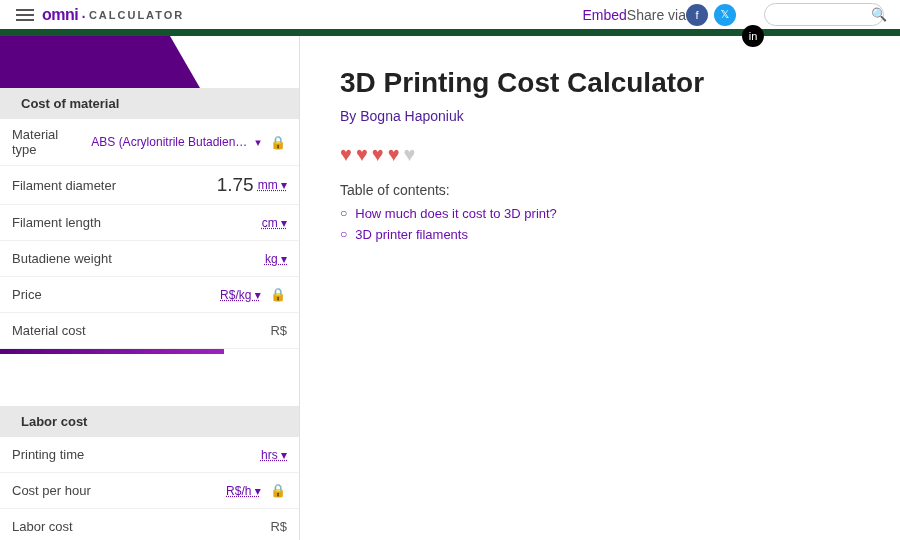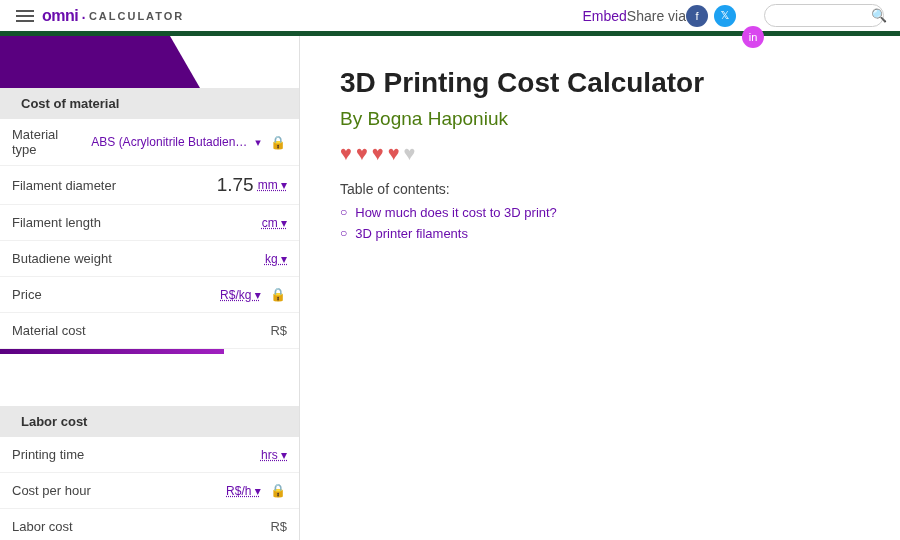--- a/index.html
+++ b/index.html
@@ -4,38 +4,38 @@
   <style>
     * { box-sizing: border-box; margin: 0; padding: 0; }
     body { font-family: Arial, sans-serif; font-size: 14px; background: #fff; color: #333; width: 900px; height: 540px; overflow: hidden; }
 
     
     .header {
       display: flex;
       align-items: center;
       padding: 0 16px;
       height: 36px;
-      border-bottom: 5px solid #14532d;
+      border-bottom: 7px solid #14532d;
       background: #fff;
     }
     .header-left { display: flex; align-items: center; gap: 8px; }
     .hamburger-icon { cursor: pointer; display: flex; flex-direction: column; gap: 3px; }
     .hamburger-icon span { display: block; width: 18px; height: 2px; background: #555; }
     .logo { display: flex; align-items: center; gap: 2px; }
     .logo-text { font-weight: 900; font-size: 16px; color: #6a0dad; letter-spacing: -0.5px; }
     .logo-dot { color: #6a0dad; font-size: 20px; line-height: 1; }
     .logo-calc { font-size: 11px; color: #555; letter-spacing: 2px; font-weight: 600; }
     .header-right { margin-left: auto; display: flex; align-items: center; gap: 0; }
     .embed-link { color: #6a0dad; text-decoration: none; font-size: 14px; }
     .share-via { font-size: 14px; color: #555; }
     .social-icons { display: flex; gap: 6px; align-items: center; }
     .social-icon { width: 22px; height: 22px; border-radius: 50%; display: flex; align-items: center; justify-content: center; font-size: 11px; color: #fff; }
     .fb { background: #3b5998; }
     .tw { background: #1da1f2; }
-    .li { background: #d946ef; margin-top: 43px; }
+    .li { background: #000000; margin-top: 43px; }
     .search-box {
       border: 1px solid #ccc;
       border-radius: 20px;
       padding: 3px 10px;
       display: flex;
       align-items: center;
       gap: 6px;
       width: 120px;
     }
     .search-box input { border: none; outline: none; font-size: 13px; width: 90px; }
@@ -153,23 +153,23 @@
       overflow-y: auto;
     }
     .page-title {
       font-size: 28px;
       font-weight: 700;
       color: #222;
       line-height: 1.2;
       margin-bottom: 8px;
     }
     .author {
-      font-size: 19px;
-      color: #4d7c0f;
-      margin-bottom: 12px;
+      font-size: 14px;
+      color: #4c1d95;
+      margin-bottom: 19px;
     }
     .hearts {
       display: flex;
       gap: 4px;
       margin-bottom: 16px;
     }
     .heart { font-size: 20px; }
     .heart.full { color: #e05555; }
     .heart.half { color: #ccc; }
     .toc-title {

